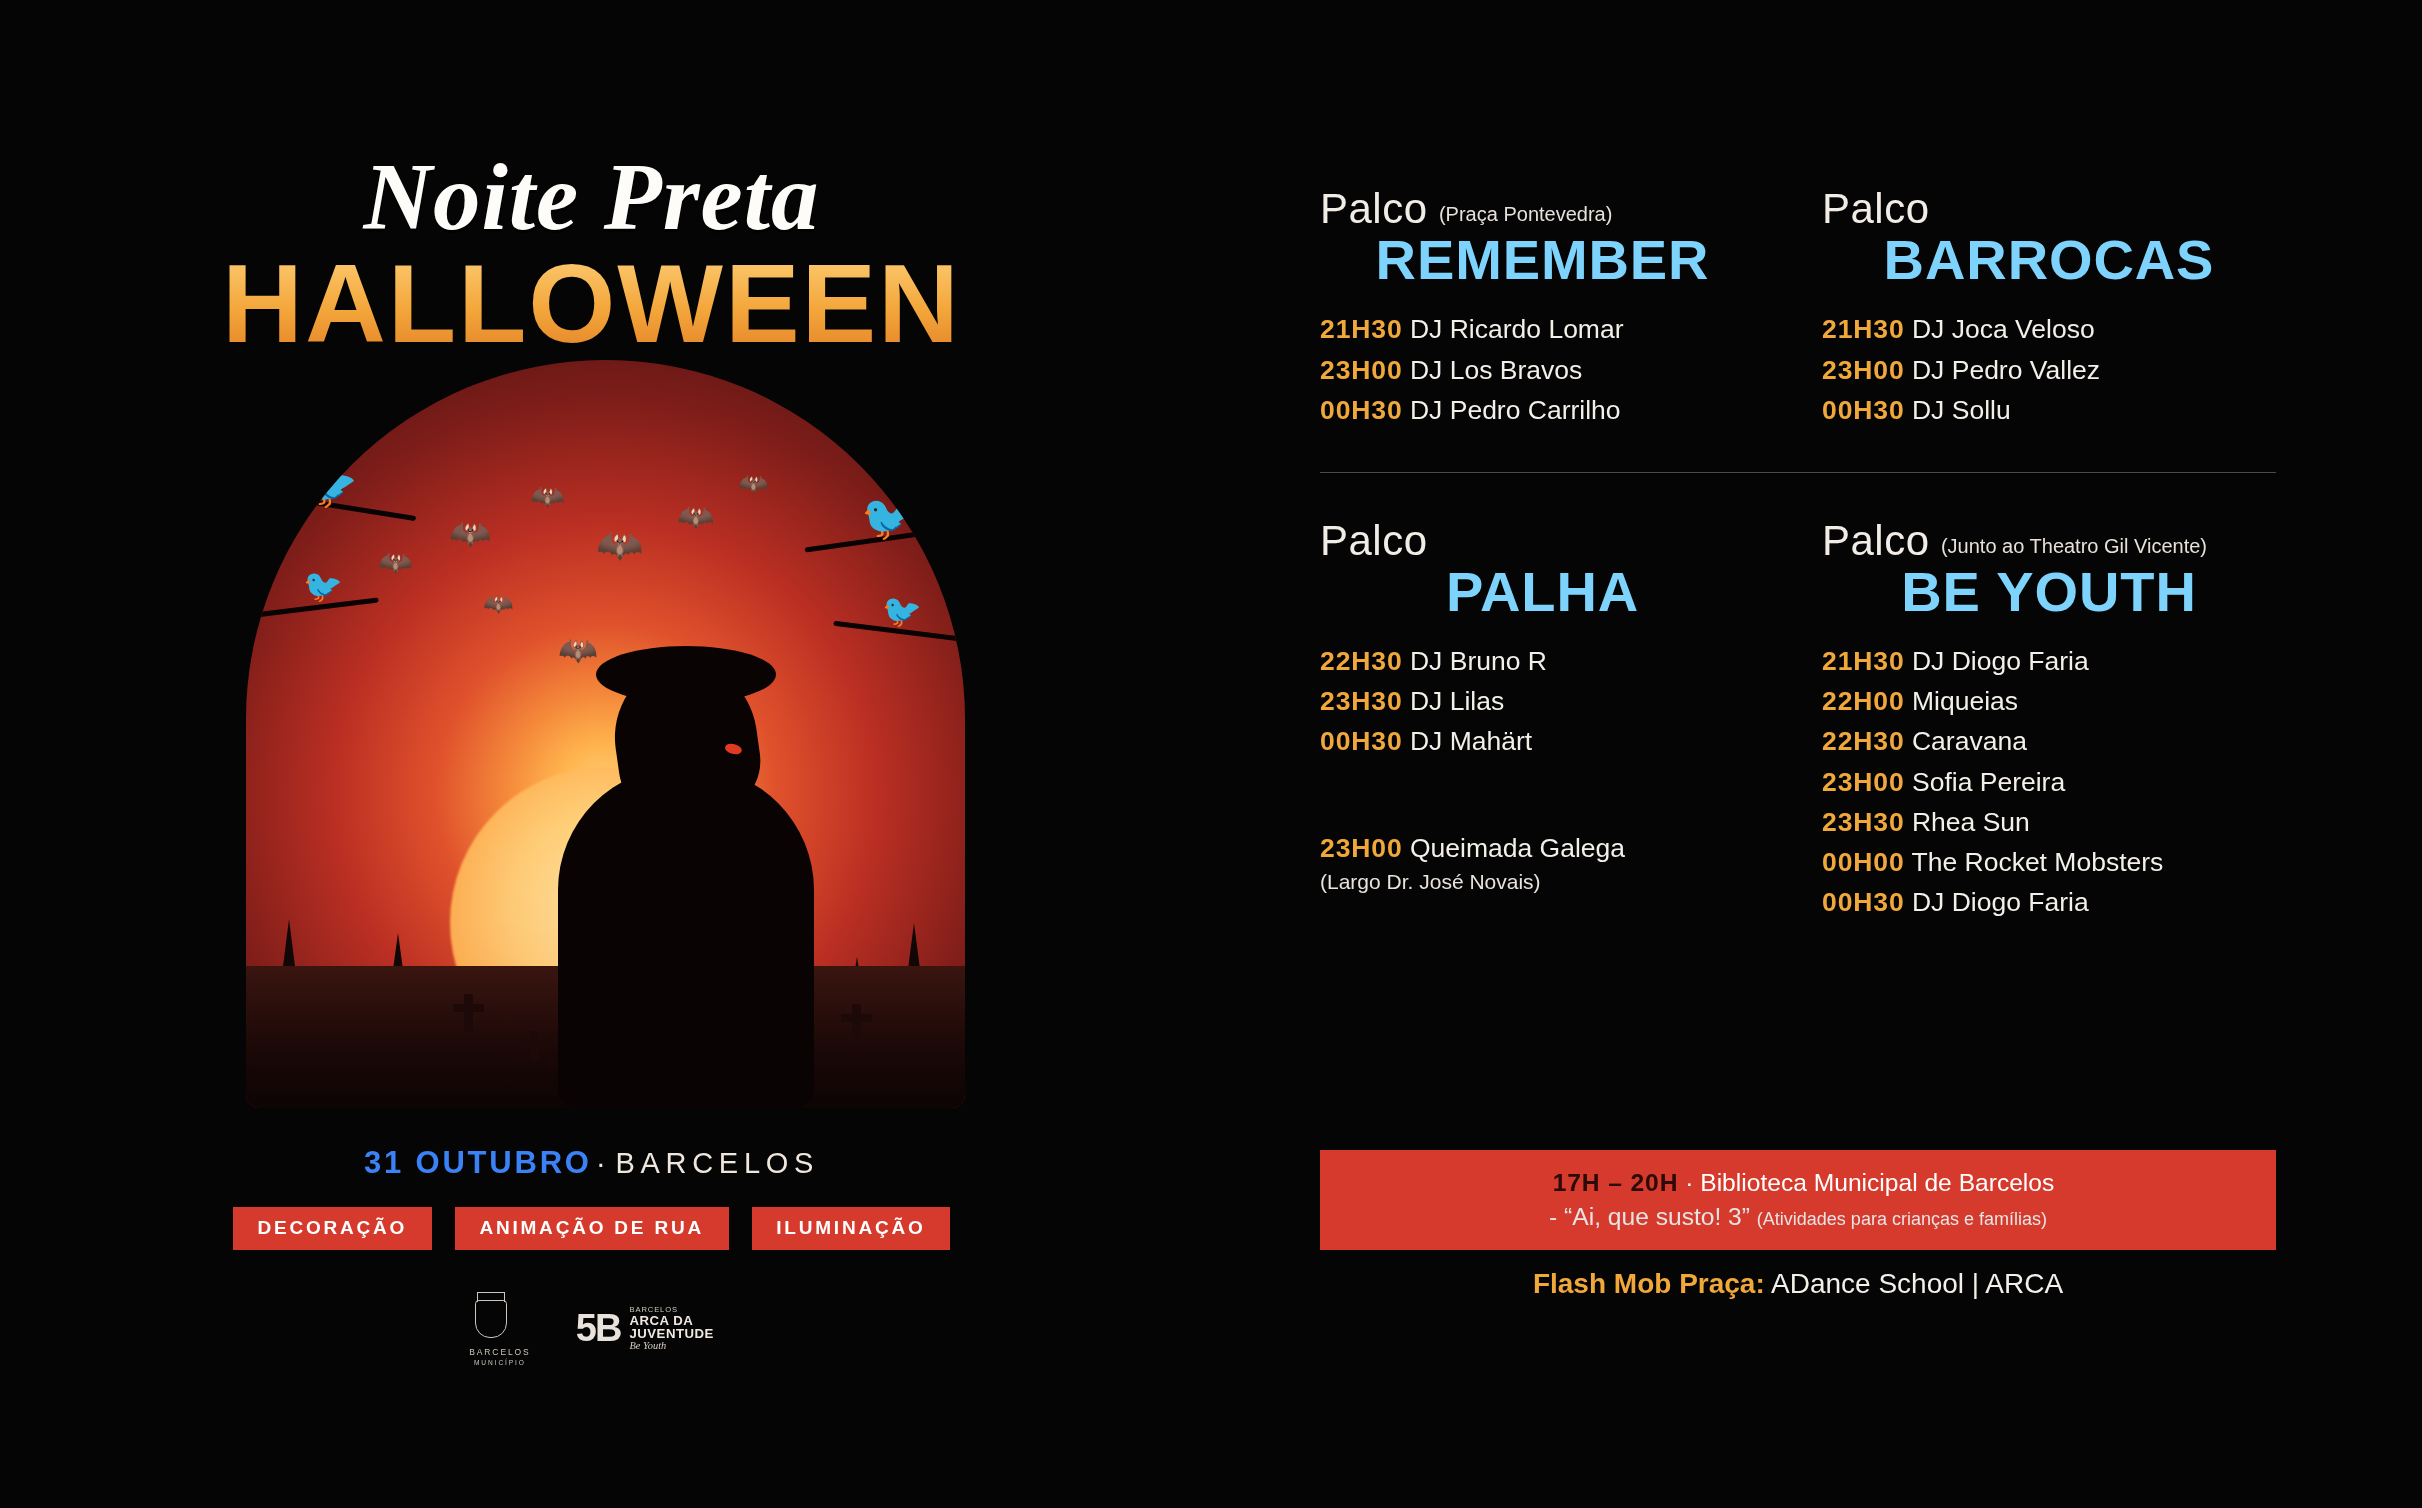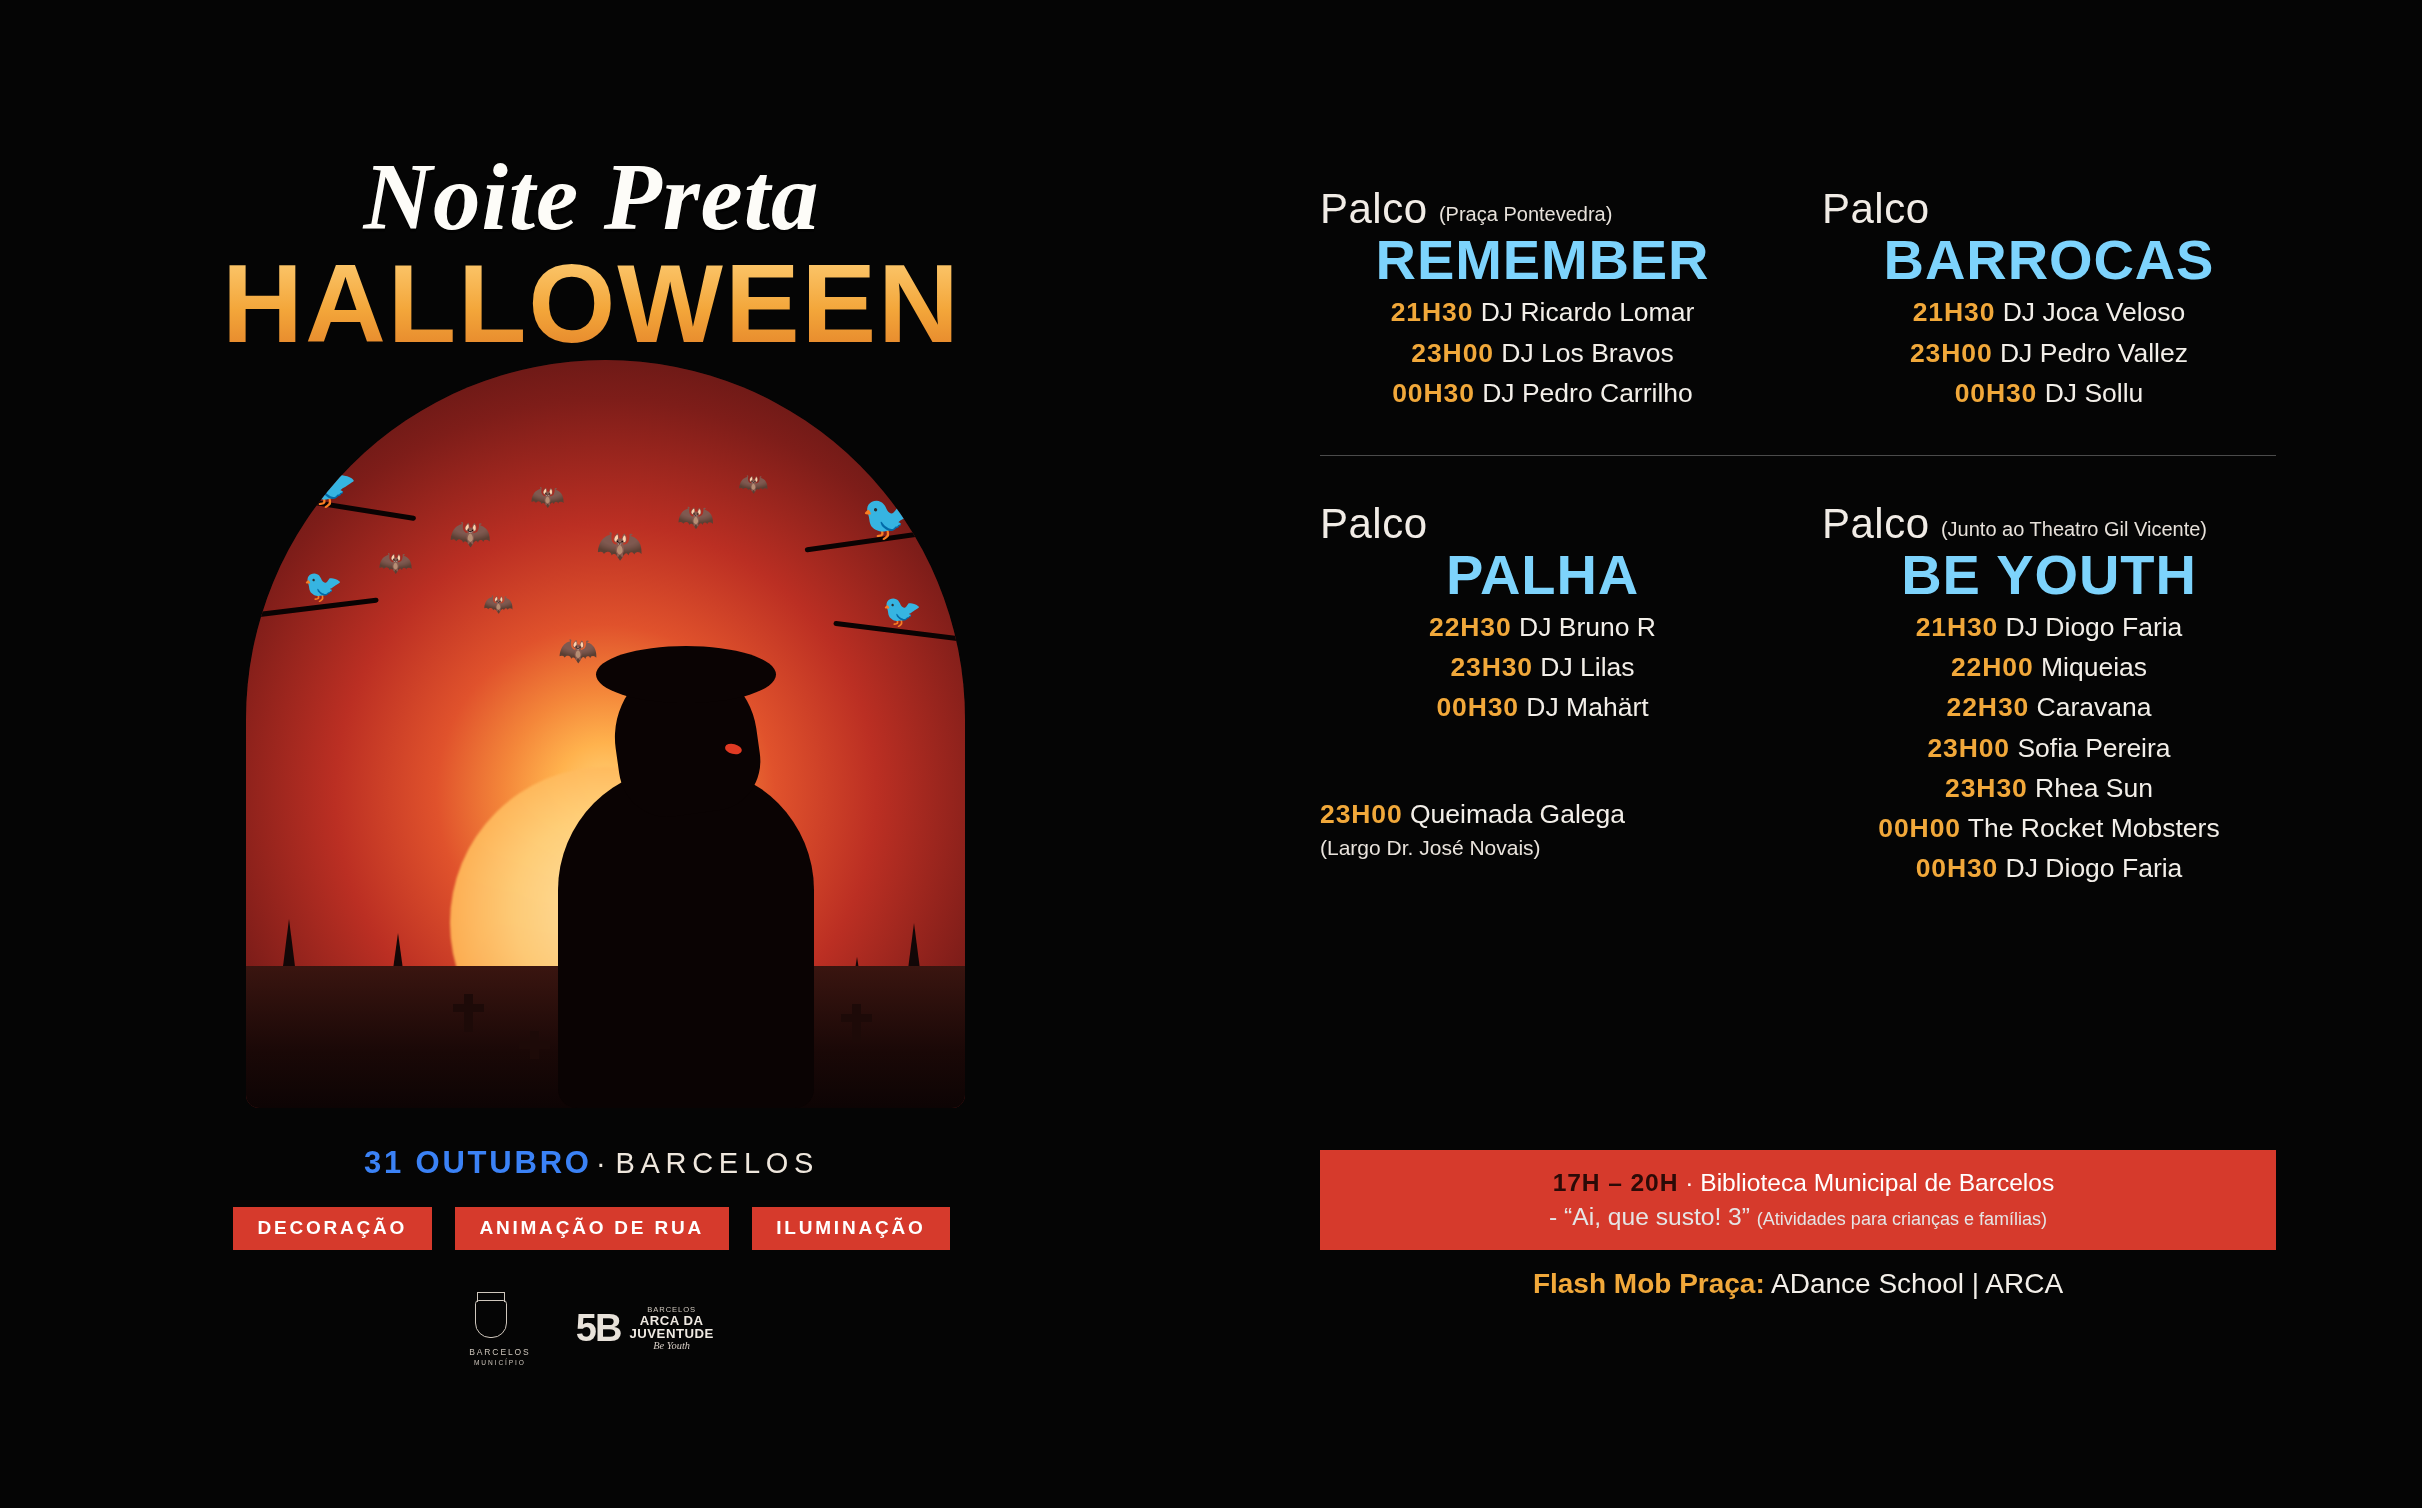--- a/index.html
+++ b/index.html
@@ -39,36 +39,36 @@
   .date-row{position:absolute;left:0;top:1003px;width:899px;text-align:center;}
   .date-strong{font-weight:700;font-size:31px;color:#3b82f6;letter-spacing:2.8px;}
   .date-city{font-size:29px;color:#efe7dd;letter-spacing:5.7px;}
   .tags{position:absolute;left:0;top:1065px;width:899px;display:flex;justify-content:center;gap:23px;}
   .tag{background:#d63a2c;color:#fff;font-size:19px;font-weight:700;letter-spacing:2.8px;padding:10.4px 24.6px;}
   .logos{position:absolute;left:0;top:1150px;width:899px;display:flex;justify-content:center;align-items:center;gap:45px;}
   .crest{width:42px;height:53px;position:relative;}
   .crest .shield{position:absolute;left:5.7px;top:7.6px;width:30px;height:36px;border:1.9px solid #cfc7bd;border-radius:3.8px 3.8px 15px 15px;}
   .crest .crown{position:absolute;left:7.6px;top:0;width:26.5px;height:8.5px;border:1.9px solid #cfc7bd;border-bottom:none;}
   .crest-label{margin-top:1.9px;font-size:8.5px;letter-spacing:1.9px;color:#cfc7bd;text-align:center;}
-  .cj{display:flex;align-items:center;gap:9px;text-align:center;}
+  .cj{display:flex;align-items:center;gap:9px;}
   .cj .num{font-weight:700;font-size:38px;color:#e8e2da;letter-spacing:-1.9px;}
   .cj .txt{line-height:1.05;}
   .cj .txt .s{font-size:7.6px;letter-spacing:0.9px;color:#cfc7bd;}
   .cj .txt .b{font-size:13.2px;font-weight:700;color:#efe9e2;letter-spacing:0.5px;}
   .cj .txt .i{font-family:"Liberation Serif",serif;font-style:italic;font-size:10.4px;color:#d8cfc6;}
 
   
   .lineup{position:absolute;left:1320px;top:185px;width:956px;}
   .grid{display:grid;grid-template-columns:445px 454px;column-gap:57px;}
   .stage{margin-bottom:9.5px;}
   .stage-head{display:flex;align-items:flex-end;gap:11.4px;}
   .stage-word{font-size:42px;color:#f1ece6;font-weight:400;letter-spacing:0.5px;}
   .stage-venue{font-size:20px;color:#e7e1da;padding-bottom:6.6px;}
   .stage-name{font-family:"Liberation Sans",sans-serif;font-weight:700;font-size:56px;letter-spacing:0.9px;color:#7dd3fc;margin-top:-5.7px;text-align:center;}
-  .acts{text-align:center;}
+  .acts{margin-top:17px;}
   .act{font-size:26.5px;line-height:1.52;color:#f3efe9;white-space:nowrap;}
   .act .hh{color:#f1a83a;font-weight:700;letter-spacing:0.9px;}
   .sub-note{font-size:21px;color:#e9e3dc;margin-top:1.9px;}
   .divider{grid-column:1 / span 2;height:0.9px;background:#4b4b4b;margin:32px 0 44px 0;}
   .block-gap{height:66px;}
 
   .banner{position:absolute;left:1320px;top:1150px;width:956px;background:#d63a2c;padding:19px 0;text-align:center;}
   .banner .l1{font-size:24.6px;color:#fff;margin-left:11px;}
   .banner .l1 b{color:#2b0a07;font-weight:700;letter-spacing:0.9px;}
   .banner .l2{font-size:24.6px;color:#e5e5e5;margin-top:5.7px;}

